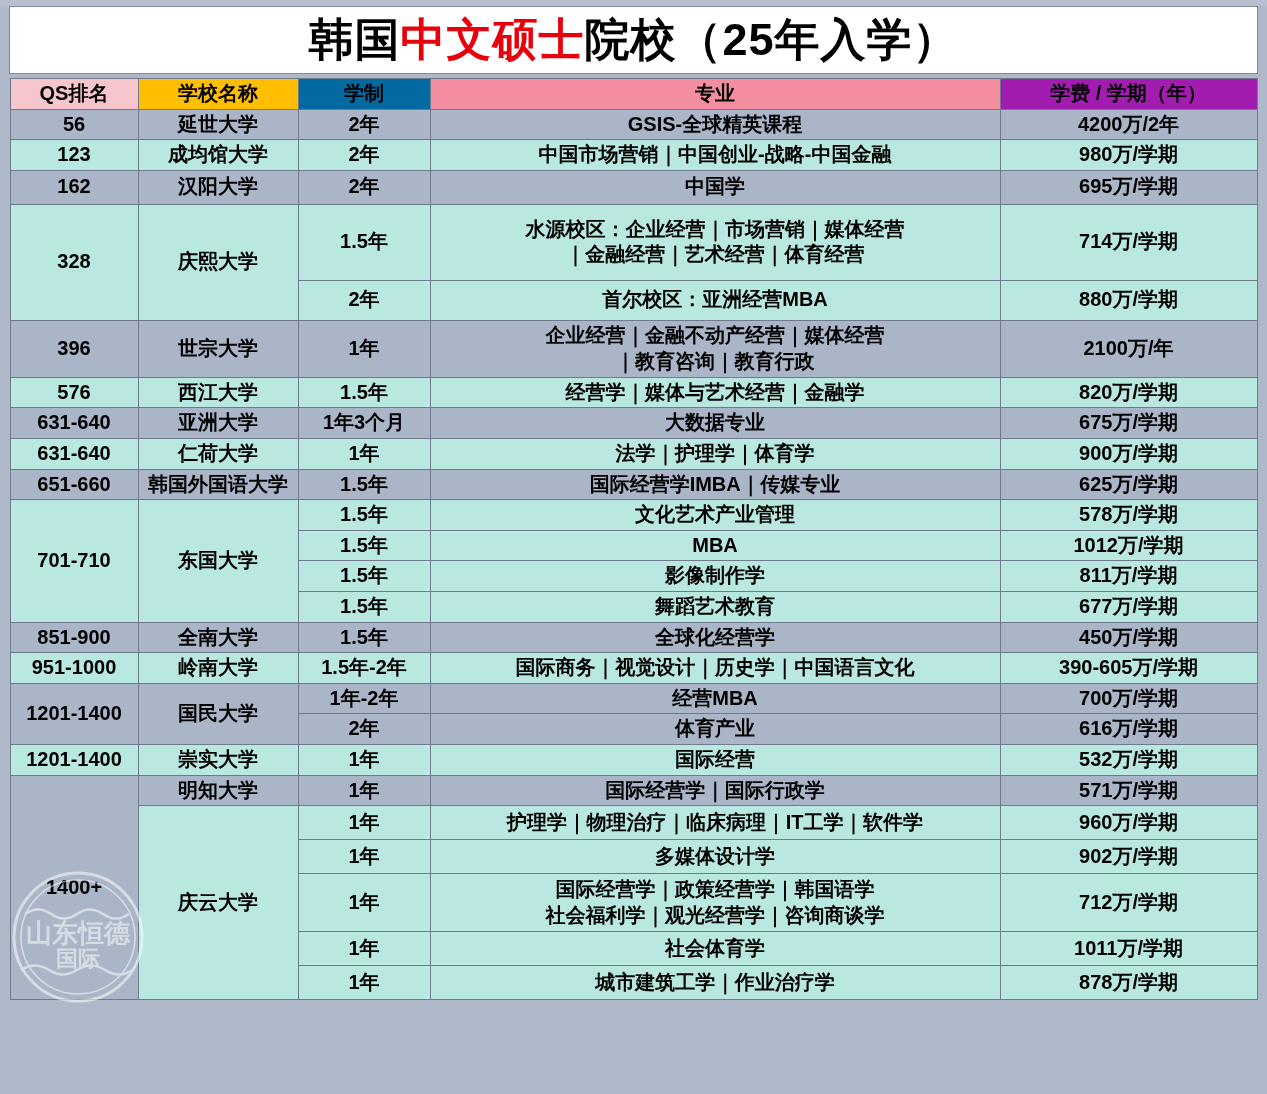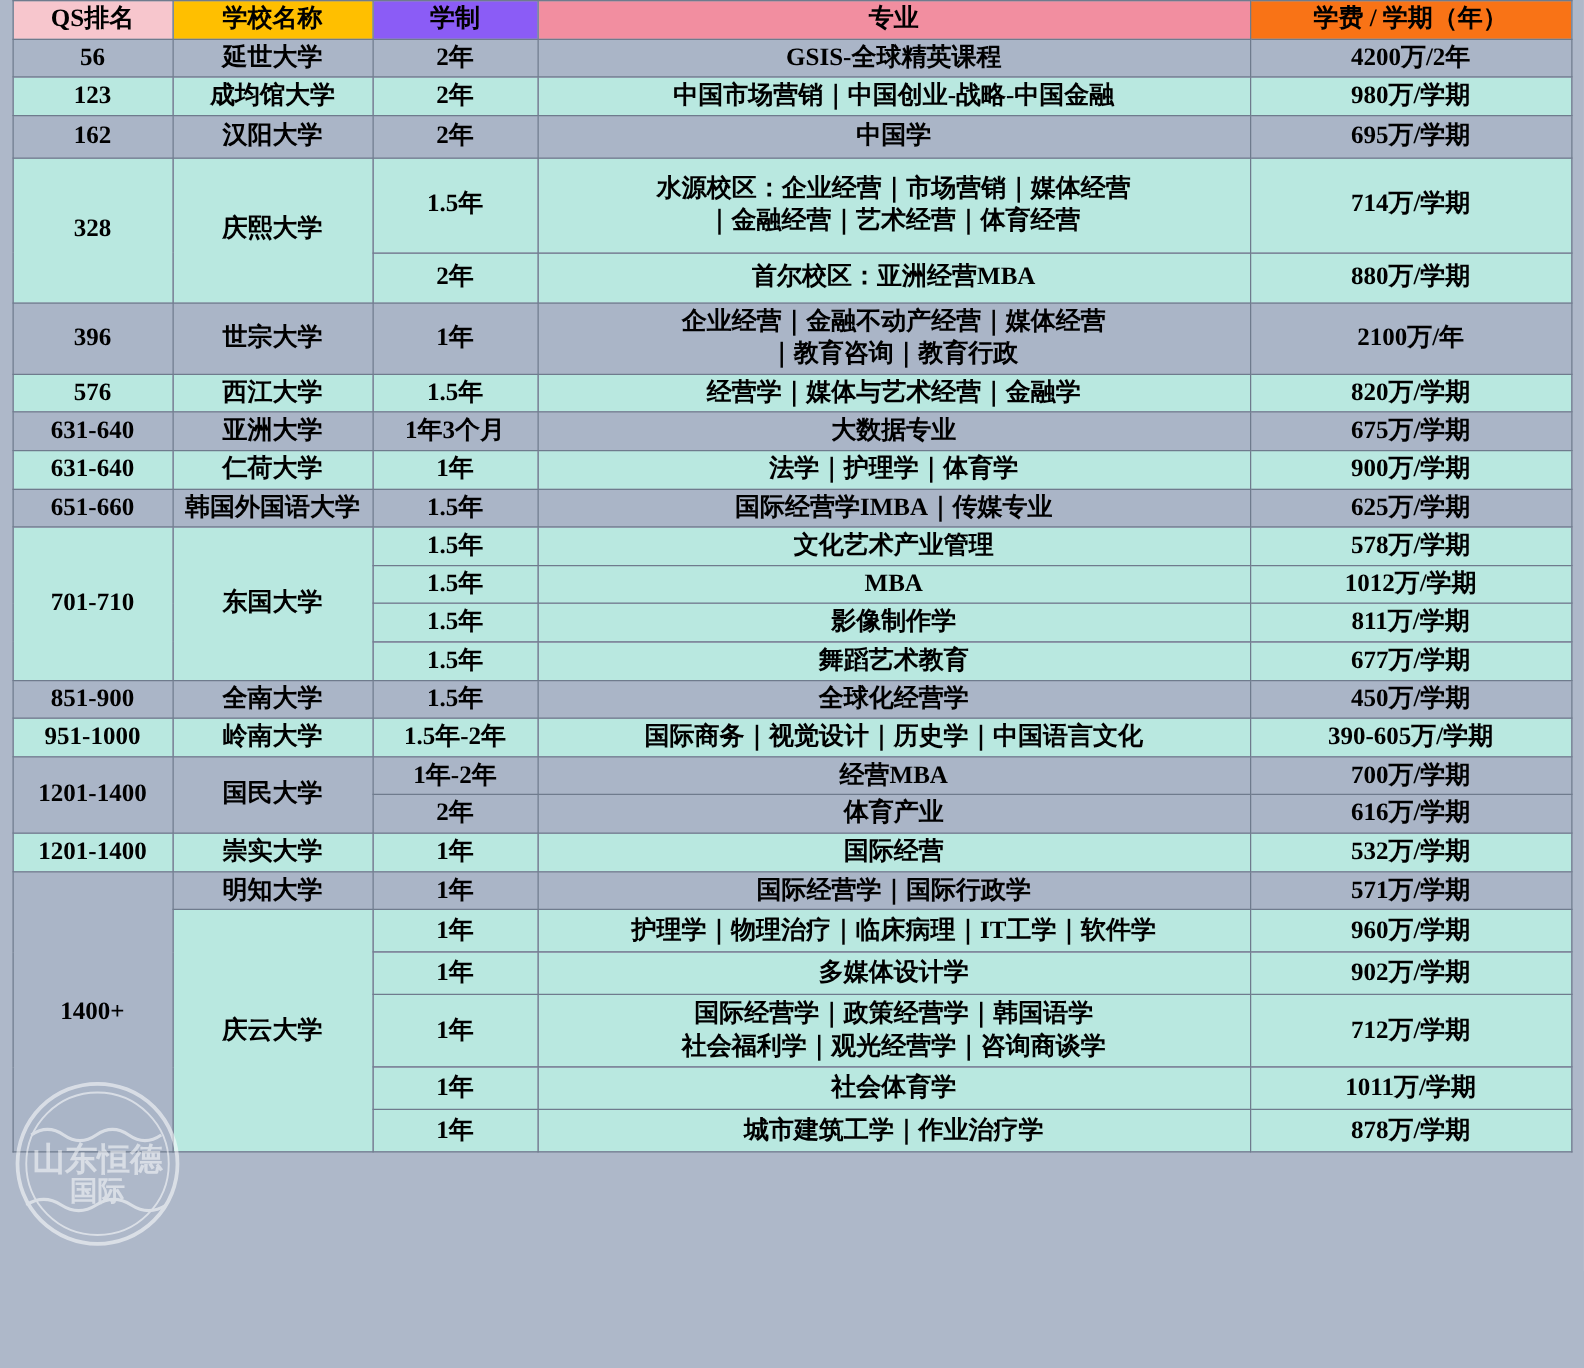--- a/index.html
+++ b/index.html
@@ -38,21 +38,20 @@
     white-space: nowrap;
   }
   .title-text .red {
     color: #e8000b;
   }
   table.grid {
     width: 1247px;
     margin: 0 auto;
     border-collapse: collapse;
     table-layout: fixed;
-    font-family: Liberation Serif, serif;
   }
   table.grid td, table.grid th {
     border: 1px solid #6f7b8d;
     text-align: center;
     vertical-align: middle;
     font-size: 20px;
     font-weight: bold;
     color: #000000;
     padding: 2px 3px;
     line-height: 1.28;
@@ -62,23 +61,23 @@
   
   col.c0 { width: 128px; }
   col.c1 { width: 160px; }
   col.c2 { width: 132px; }
   col.c3 { width: 570px; }
   col.c4 { width: 257px; }
 
   
   th.h-qs   { background: #f7c6cd; font-size: 21px; }
   th.h-name { background: #ffbf00; font-size: 21px; margin-left: 11px; }
-  th.h-len  { background: #8b5cf6; font-size: 21px; }
+  th.h-len  { background: #0369a1; font-size: 21px; }
   th.h-maj  { background: #f28ea0; font-size: 21px; }
-  th.h-fee  { background: #f97316; font-size: 21px; }
+  th.h-fee  { background: #a21caf; font-size: 21px; }
 
   td.blue  { background: #aab5c7; }
   td.mint  { background: #b9e8e0; }
 
   .small { font-size: 19px; }
   .sm2 { font-size: 18px; }
   .twoline { line-height: 1.35; margin-left: 47px; }
 
   
   .watermark {
@@ -90,20 +89,25 @@
     opacity: 0.55;
     pointer-events: none;
   }
   .watermark svg { display:block; }
 </style>
 </head>
 <body>
 
 <div id="sheet">
 
+  <div class="title-bar">
+    <div class="title-text">
+      <span>韩国</span><span class="red">中文硕士</span><span>院校（25年入学）</span>
+    </div>
+  </div>
 
   <table class="grid">
     <colgroup>
       <col class="c0">
         <col class="c1">
         <col class="c2">
         <col class="c3">
         <col class="c4">
     </colgroup>
     <thead>

